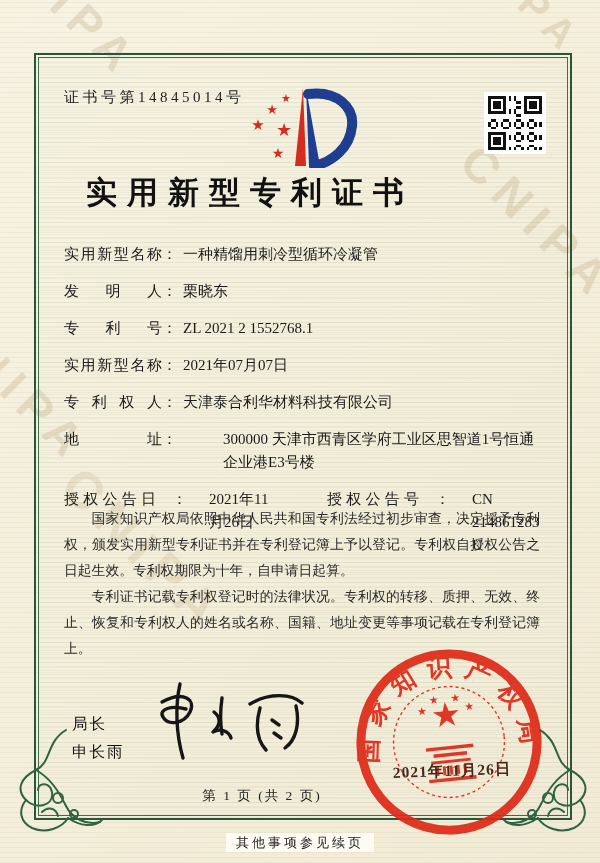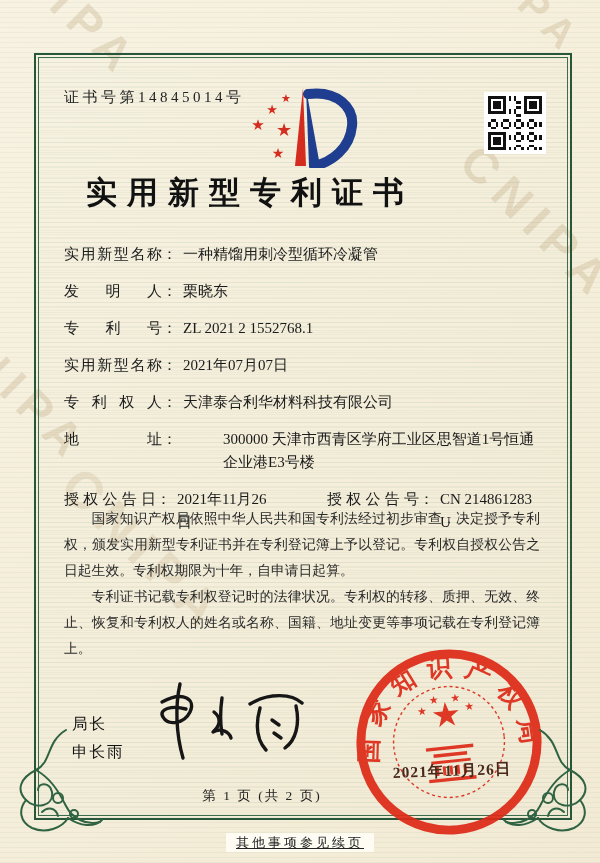--- a/index.html
+++ b/index.html
@@ -36,38 +36,38 @@
   }
   .fields{left:64px;top:243px;width:476px;}
   .frow{display:flex;align-items:flex-start;margin-bottom:14px;font-size:15px;line-height:23px;}
   .flabel{
     display:inline-block;width:98px;flex:0 0 98px;color:#1a1a1a;
     text-align:justify;text-align-last:justify;
   }
   .fcolon{flex:0 0 auto;margin-right:6px;}
   .fvalue{flex:1 1 auto;color:#1a1a1a;}
   .frow.double{gap:52px;}
-  .fgroup{display:flex;align-items:flex-start;}
+  .fgroup{display:flex;align-items:flex-start;gap:16px;}
   .fgroup .flabel{width:92px;flex:0 0 92px;}
   .paras{left:64px;top:506px;width:476px;font-size:13.8px;line-height:26px;
     text-align:justify;color:#2a2a2a;}
   .paras p{margin:0;text-indent:2em;}
   .sig-titles{left:72px;top:710px;font-size:15.5px;line-height:28px;color:#111;letter-spacing:2px;}
   .sig-svg{left:148px;top:678px;}
   .seal{left:350px;top:643px;width:198px;height:198px;transform:rotate(-6deg);}
   .seal-date{
     position:absolute;left:0;right:0;top:118px;text-align:center;
     font-size:15.5px;font-weight:bold;color:#49281c;letter-spacing:1px;
     transform:rotate(4deg);z-index:4;
   }
   .page-num{left:0;top:787px;width:524px;text-align:center;font-size:13.5px;letter-spacing:2px;color:#222;}
   .footer-note{
     left:0;top:834px;width:600px;text-align:center;font-size:13px;letter-spacing:3px;color:#222;
   }
-  .footer-note span{background:rgba(255,253,246,0.9);padding:2px 10px;text-decoration:underline;}
+  .footer-note span{background:rgba(255,253,246,0.9);padding:2px 10px;}
   .logo{left:240px;top:84px;}
   .qr{left:484px;top:92px;background:#fff;padding:4px;}
   .flourish{z-index:4;}
 </style>
 </head>
 <body>
 
 <div class="page">
 
   <span class="wm" style="left:-30px;top:-25px;font-size:46px;">CNIPA</span>

